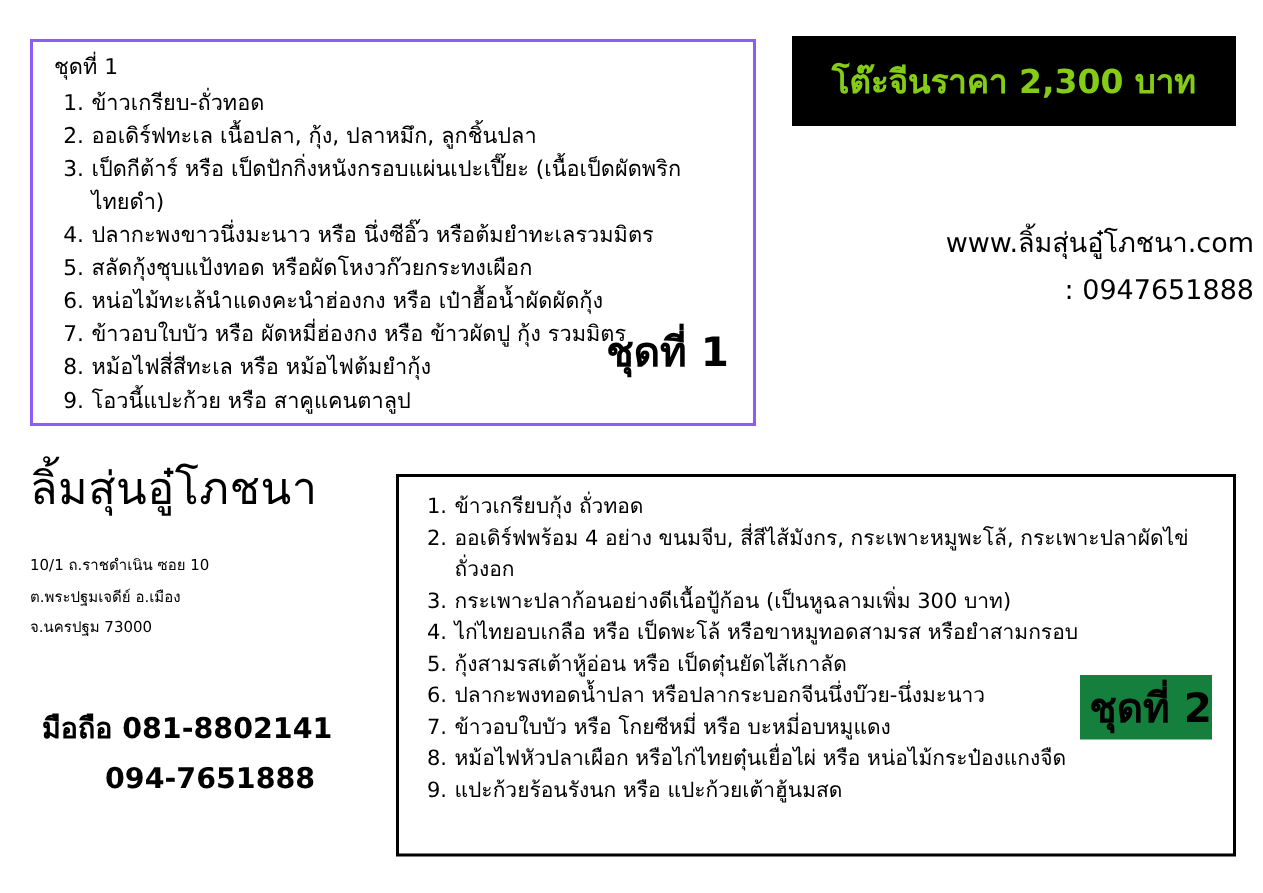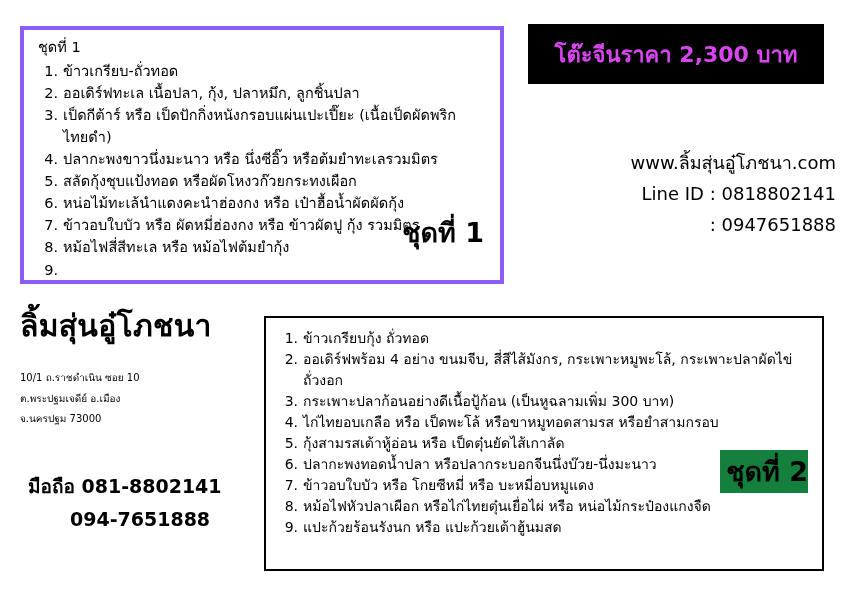--- a/index.html
+++ b/index.html
@@ -22,21 +22,21 @@
     height: 595px;
   }
 
   
   .set1-box {
     position: absolute;
     left: 20px;
     top: 26px;
     width: 484px;
     height: 258px;
-    border: 4px solid #8b5cf6;
+    border: 2px solid #8b5cf6;
     box-sizing: border-box;
     padding: 10px 12px 8px 14px;
   }
   .set-title {
     font-size: 14.5px;
     line-height: 1.05;
     margin-bottom: 5px;
   }
   ol.items {
     list-style: none;
@@ -68,21 +68,21 @@
   }
 
   
   .price-banner {
     position: absolute;
     left: 528px;
     top: 24px;
     width: 296px;
     height: 60px;
     background: #000000;
-    color: #d946ef;
+    color: #84cc16;
     display: flex;
     align-items: center;
     justify-content: center;
     font-size: 22px;
     font-weight: bold;
   }
 
   
   .contact-right {
     position: absolute;
@@ -97,21 +97,21 @@
   .contact-right .line-indent {
     padding-left: 22px;
   }
 
   
   .shop-name {
     position: absolute;
     left: 20px;
     top: 302px;
     font-size: 30px;
-    font-weight: bold;
+    font-weight: normal;
     letter-spacing: 0.3px;
   }
   .address {
     position: absolute;
     left: 20px;
     top: 368px;
     font-size: 10px;
     line-height: 2.05;
   }
   .phones {
@@ -193,28 +193,28 @@
       <li>
           <span class="num">7.</span>
           <span class="txt">ข้าวอบใบบัว หรือ ผัดหมี่ฮ่องกง หรือ ข้าวผัดปู กุ้ง รวมมิตร</span>
         </li>
       <li>
           <span class="num">8.</span>
           <span class="txt">หม้อไฟสี่สีทะเล หรือ หม้อไฟต้มยำกุ้ง</span>
         </li>
       <li>
           <span class="num">9.</span>
+          <span class="txt">โอวนี้แปะก้วย หรือ สาคูแคนตาลูป</span>
         </li>
     </ol>
     <div class="big-label-1">ชุดที่ 1</div>
   </div>
 
   <div class="contact-right">
     <div>www.ลิ้มสุ่นอู๋โภชนา.com</div>
-    <div>Line ID : 0818802141</div>
     <div class="line-indent">: 0947651888</div>
   </div>
 
   <div class="shop-name">ลิ้มสุ่นอู๋โภชนา</div>
   <div class="address">
     <div>10/1 ถ.ราชดำเนิน ซอย 10</div>
     <div>ต.พระปฐมเจดีย์ อ.เมือง</div>
     <div>จ.นครปฐม 73000</div>
   </div>
   <div class="phones">

